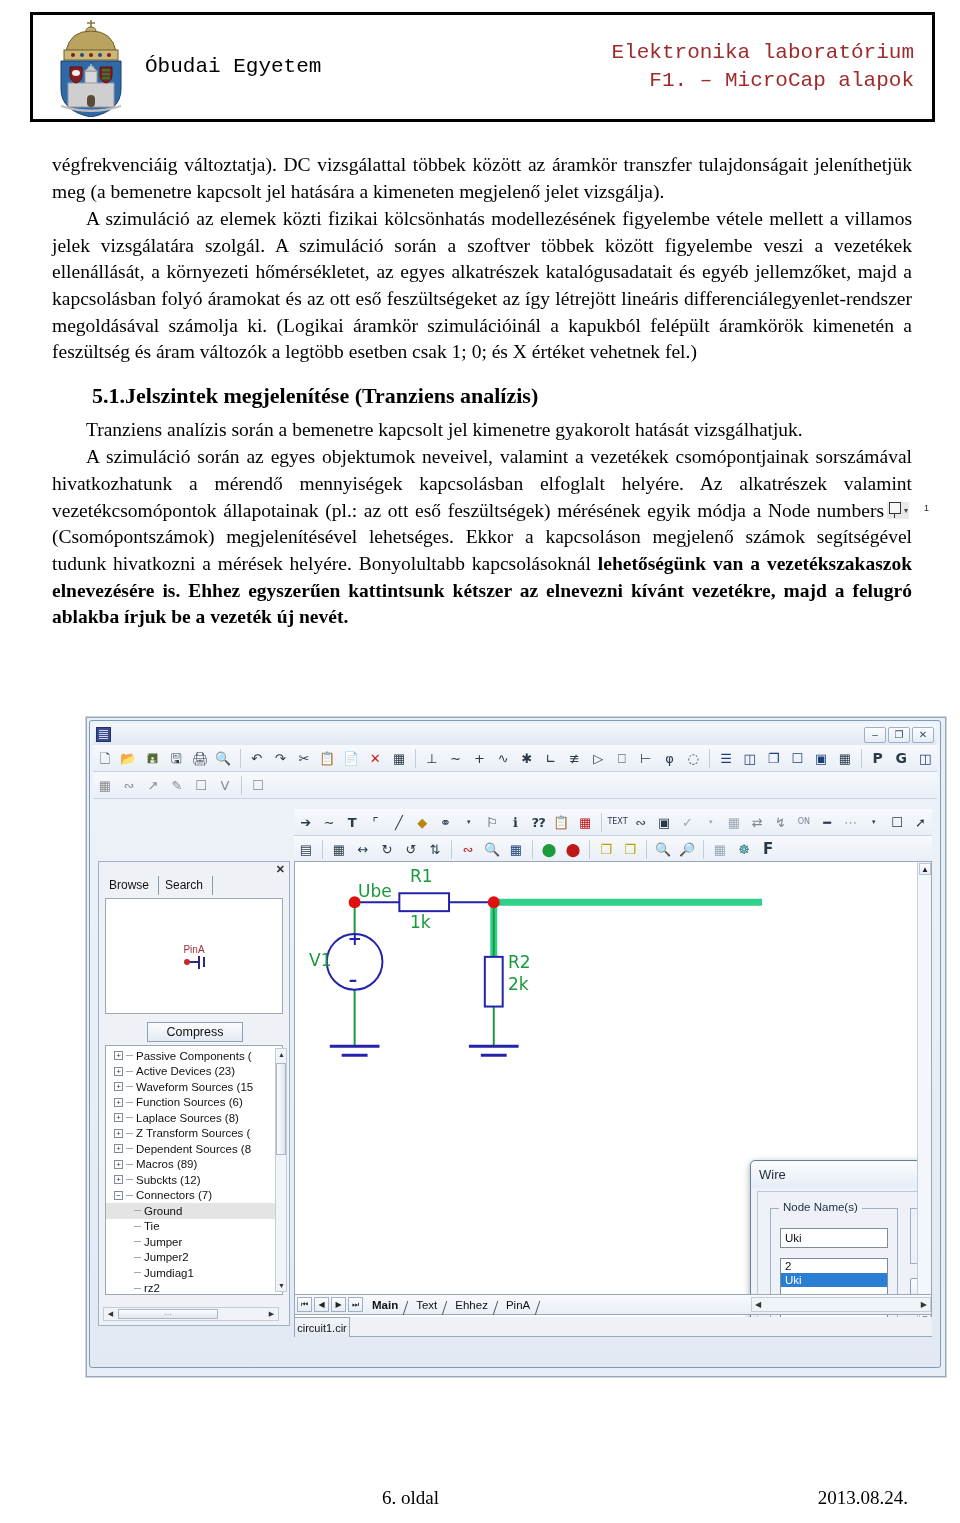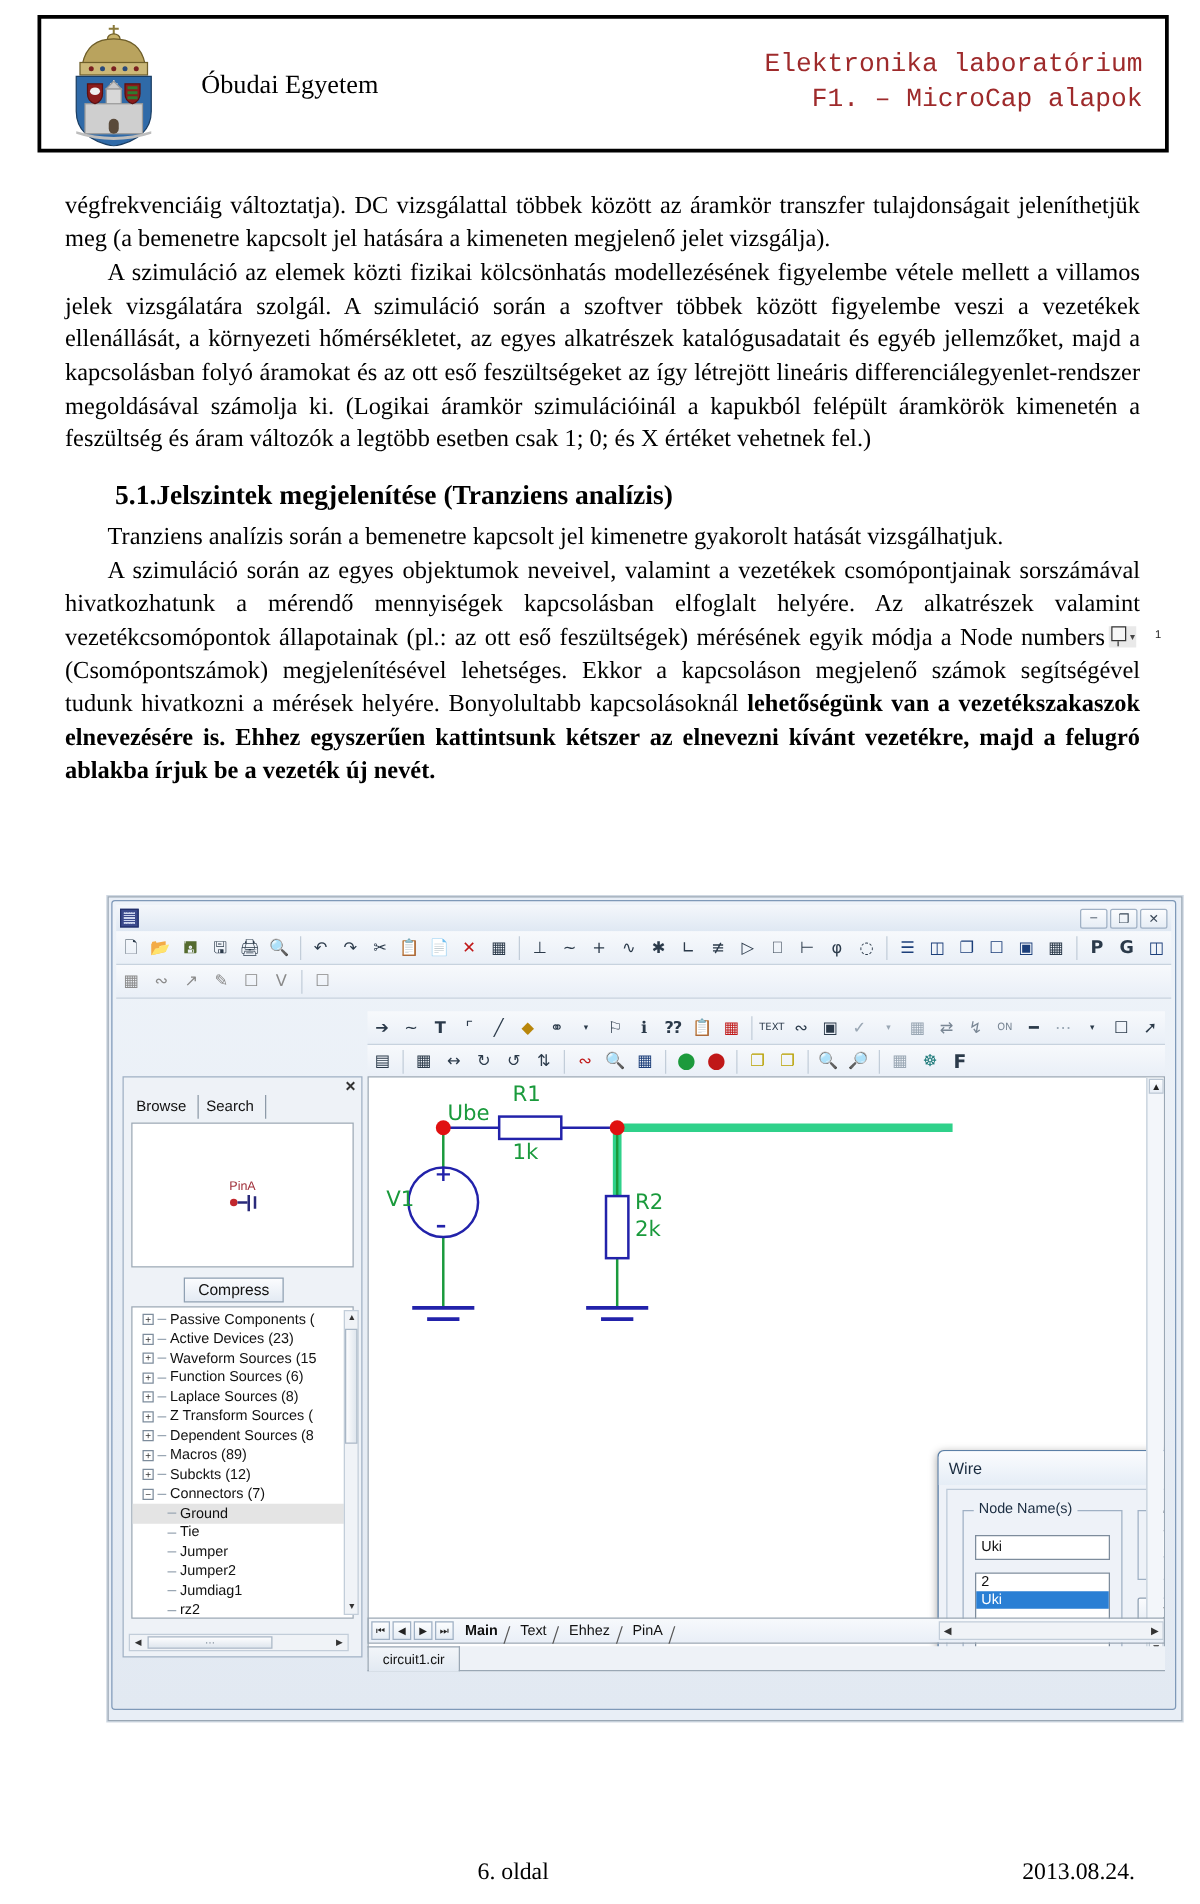--- a/index.html
+++ b/index.html
@@ -16,21 +16,21 @@
   
   .page-header {
     position: absolute; left: 30px; top: 12px;
     width: 905px; height: 110px;
     border: 3px solid #000;
     background: #fff;
     display: flex; align-items: center;
   }
   .logo-wrap { width: 92px; height: 100px; margin-left: 12px; flex: 0 0 auto;
                display:flex; align-items:center; justify-content:center; }
-  .hdr-left { margin-left: 24px; flex: 1 1 auto; }
+  .hdr-left { margin-left: 8px; flex: 1 1 auto; font-family: Liberation Mono, monospace; }
   .hdr-right { margin-right: 18px; text-align: right; color:#9e2a2b; }
   .hdr-left div { font-size: 21px; line-height: 1.34; color:#000; }
   .hdr-right div { font-size: 21px; line-height: 1.34; font-family: Liberation Mono, monospace; }
 
   
   .content { position: absolute; left: 52px; top: 152px; width: 860px; }
   p.body {
     margin: 0 0 1px 0;
     font-size: 19.5px;
     line-height: 1.365;
@@ -147,21 +147,21 @@
   }
   .pin-sym { text-align:center; }
   .pin-sym .pin-label { color:#a0303a; font-size:10px; font-family:"Liberation Sans",sans-serif; }
   .pin-sym .pin-glyph { margin-top:1px; display:flex; align-items:center; justify-content:center; }
   .pin-dot { width:6px;height:6px;border-radius:50%;background:#c1272d; }
   .pin-line { width:8px;height:1.5px;background:#2a2a7a; }
   .pin-bar { width:2px;height:13px;background:#2a2a7a; }
   .pin-tick { width:2px;height:10px;background:#2a2a7a;margin-left:3px; }
 
   .lp-compress {
-    position:absolute; left:48px; top:160px; width:80px; height:20px;
+    position:absolute; left:48px; top:160px; width:96px; height:20px;
     background: linear-gradient(#fbfcfe,#e3eaf3);
     border:1px solid #8fa0b2; font-size:12.5px;
     display:flex;align-items:center;justify-content:center; color:#111;
   }
   .lp-tree {
     position:absolute; left:6px; top:183px; width:178px; height:250px;
     background:#fff; border:1px solid #9aa7b4; overflow:hidden;
     font-size:11.5px; padding-top:2px;
   }
   .tr-row { height:15.5px; display:flex; align-items:center; color:#111; white-space:nowrap; }
@@ -210,21 +210,21 @@
   .mc-tab.active { font-weight:bold; }
   .mc-tab::after {
     content:""; position:absolute; right:1px; top:2px; width:1px; height:14px;
     background:#555; transform: skewX(-18deg);
   }
   .strip-scroll { margin-left:auto; display:flex; align-items:center; width:180px;
                   height:15px; background:#f0f3f7; border:1px solid #c2cdd9; justify-content:space-between;}
   .strip-scroll span { font-size:8px; padding:0 3px; color:#333; }
 
   .mc-filetab {
-    position:absolute; left:204px; bottom:30px; width:74px; height:20px;
+    position:absolute; left:204px; bottom:30px; width:56px; height:20px;
     background:linear-gradient(#f2f5f9,#e2e9f2); border:1px solid #9aa7b4;
     border-bottom:none; font-size:11px; color:#111;
     display:flex; align-items:center; justify-content:center;
   }
   .mc-filetab-bg {
     position:absolute; left:204px; bottom:30px; right:8px; height:20px;
     background:#eef2f7; border-bottom:1px solid #9aa7b4;
   }
 
   .mc-status {

